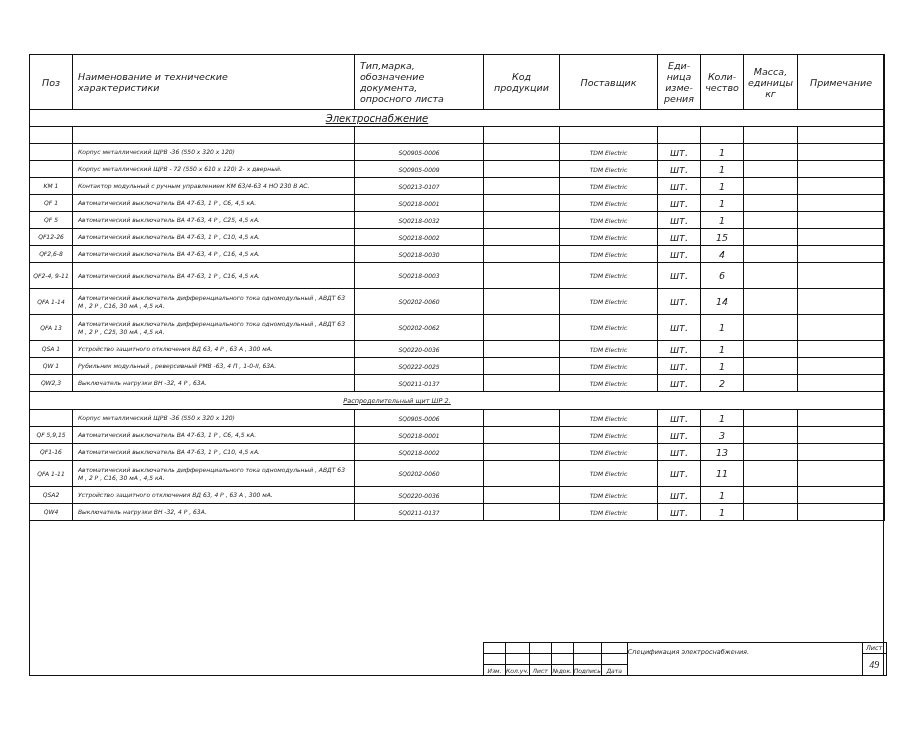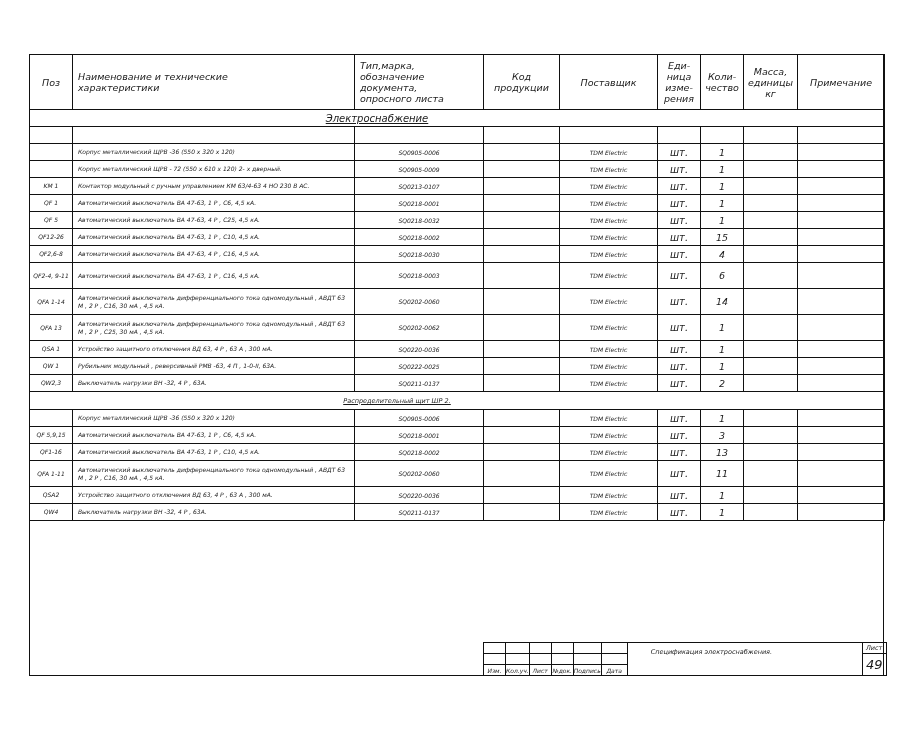--- a/index.html
+++ b/index.html
@@ -22,23 +22,23 @@
   .row.tall td { height:25px; }
   .row td.pos { text-align:center; white-space:normal; line-height:8px; }
   .row td.name { text-align:left; padding-left:5px; white-space:normal; line-height:8px; }
   .row td.code { text-align:center; }
   .row td.sup { text-align:center; }
   .row td.unit { text-align:center; font-size:10px; }
   .row td.qty { text-align:center; font-size:9.5px; }
   
   .tb { position:absolute; left:483px; top:642px; border-collapse:collapse; table-layout:fixed; }
   .tb td { border:1px solid #111; padding:0; font-size:6px; text-align:center; height:10px; overflow:hidden; white-space:nowrap; }
-  .tb td.desc { text-align:left; vertical-align:top; padding:5px 0 0 23px; font-size:6.5px; }
+  .tb td.desc { text-align:left; vertical-align:top; padding:5px 0 0 0; font-size:6.5px; }
   .tb td.sheet-lbl { font-size:6.5px; }
-  .tb td.sheet-num { font-size:13px; }
+  .tb td.sheet-num { font-size:10px;font-family:Liberation Serif, serif; }
 </style>
 </head>
 <body>
 
 <div class="frame"></div>
 
 <table class="spec">
   <colgroup>
     <col style="width:43px">
       <col style="width:282px">

